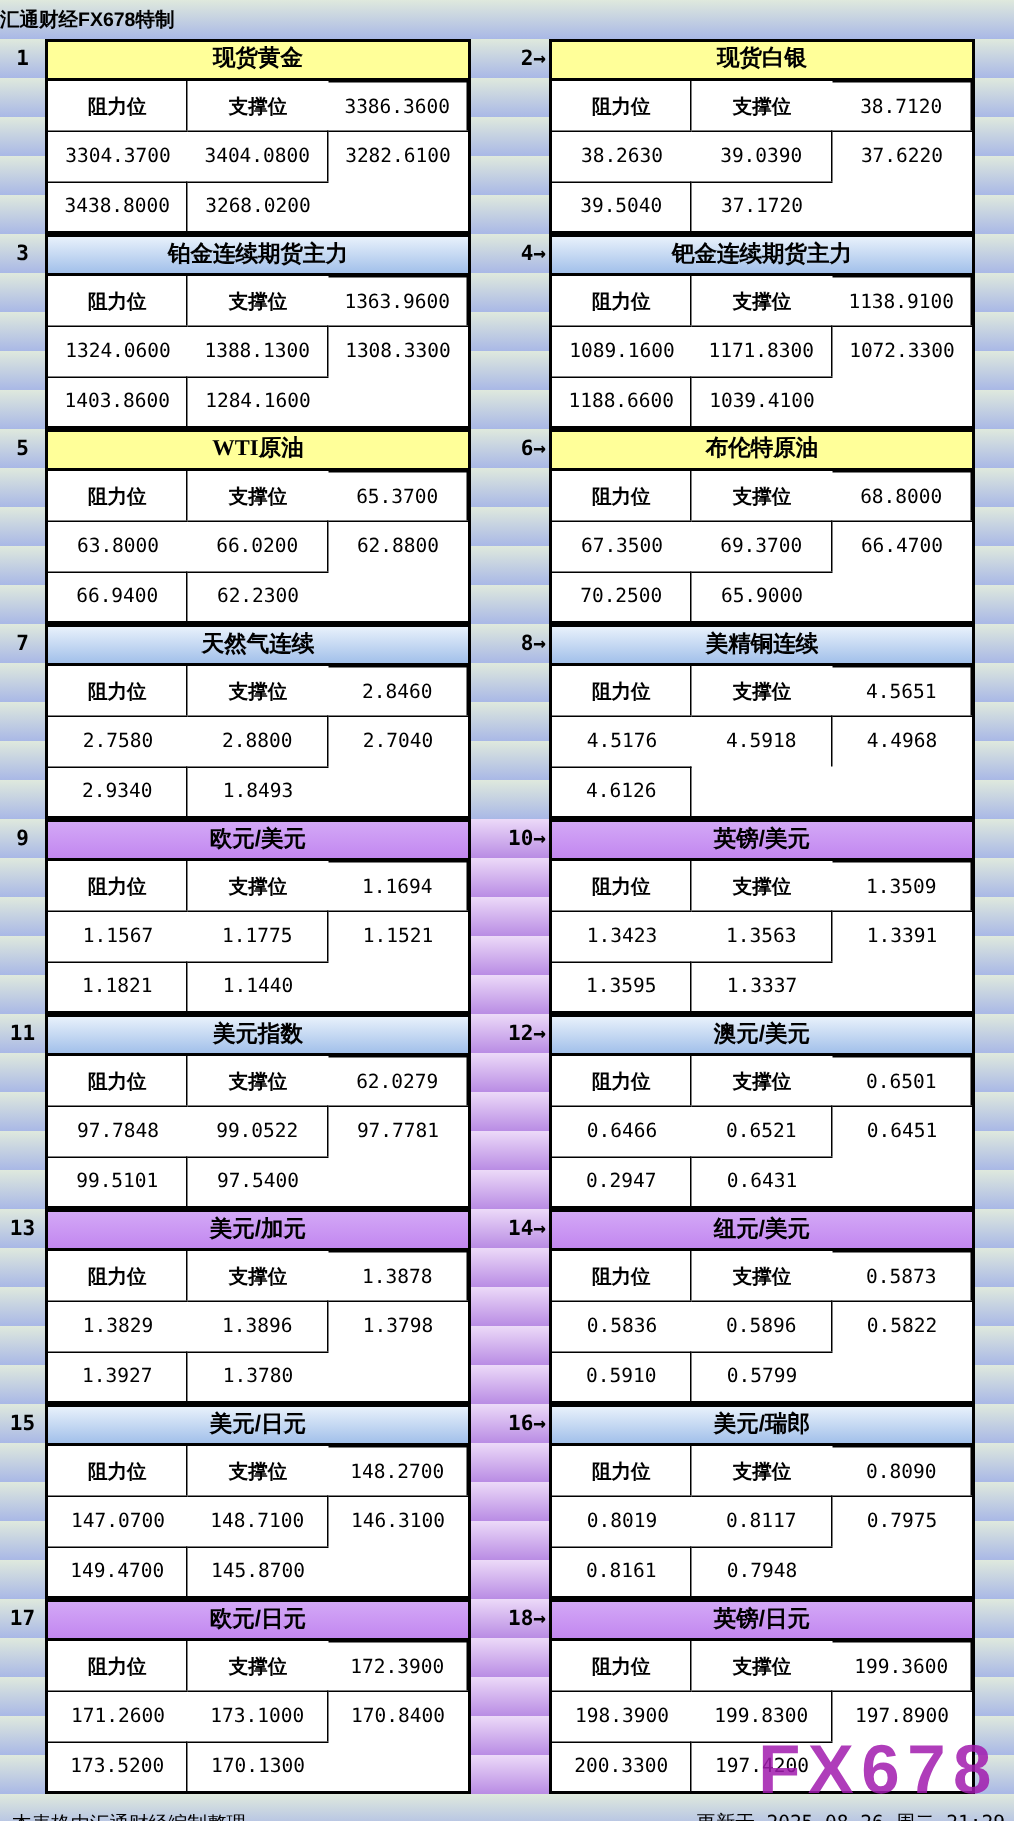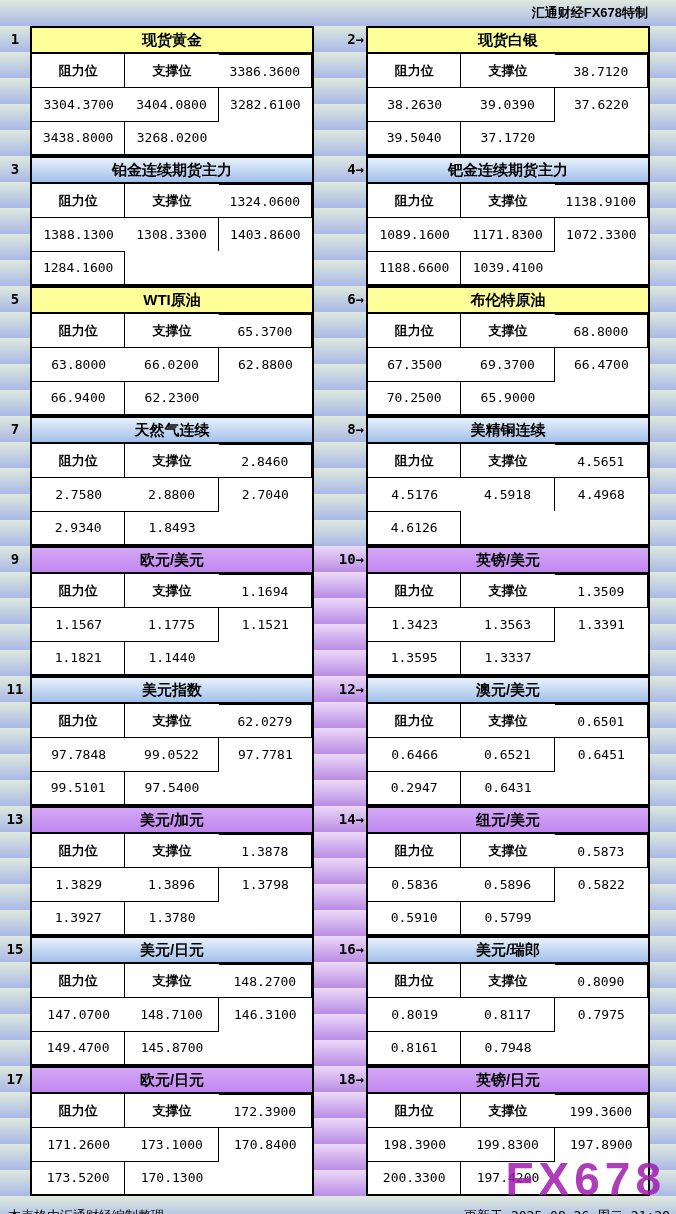--- a/index.html
+++ b/index.html
@@ -2,21 +2,21 @@
 <html><head>
 <meta charset="utf-8">
 <style>
   html,body{margin:0;padding:0;}
   body{
     width:676px;height:1214px;position:relative;overflow:hidden;
     font-family:"Liberation Sans",sans-serif;color:#000;
     background:repeating-linear-gradient(180deg,#dfe9dd 0px,#a9b8e6 26px);
   }
   .top-band{
-    height:26px;line-height:26px;text-align:right;
+    height:26px;line-height:26px;text-align:left;
     padding-right:28px;font-size:13px;font-weight:bold;
   }
   .grid{
     position:absolute;top:26px;left:0;width:676px;
     display:grid;grid-template-columns:30px 284px 52px 284px 26px;
     grid-auto-rows:130px;
   }
   .side-cell{height:130px;}
   .side-cell .num-label{
     height:26px;line-height:26px;
@@ -28,21 +28,21 @@
     background:repeating-linear-gradient(180deg,#ecdaf8 0px,#b98ce4 26px);
   }
   .panel{
     border:2px solid #000;box-sizing:border-box;background:#fff;
     display:flex;flex-direction:column;height:130px;
   }
   .panel-title{
     height:26px;box-sizing:border-box;border-bottom:2px solid #000;
     line-height:23px;text-align:center;font-weight:bold;font-size:15px;
   }
-  .panel-title.yellow{background:#ffff99;}
+  .panel-title.yellow{background:#ffff99;font-family:Liberation Serif, serif;}
   .panel-title.blue{background:linear-gradient(180deg,#e8f1fb 0%,#a2c0ea 100%);}
   .panel-title.purple{background:linear-gradient(180deg,#d3a8f6 0%,#c287f0 100%);}
   .panel-cells{flex:1;display:grid;grid-template-columns:1fr 1fr 1fr;grid-auto-rows:1fr;}
   .pcell{
     display:flex;align-items:center;justify-content:center;
     font-size:13px;font-family:"DejaVu Sans Mono",monospace;
     border-top:1px solid #000;
   }
   .pcell:nth-child(-n+2){border-top:none;}
   .pcell:nth-child(odd){border-right:1px solid #000;}
@@ -100,20 +100,21 @@
   </div>
     <div class="side-cell edge-cell"></div>
     <div class="side-cell left-cell">
       <div class="num-label">3</div>
     </div>
     <div class="panel">
     <div class="panel-title blue">铂金连续期货主力</div>
     <div class="panel-cells">
       <div class="pcell hdr">阻力位</div>
       <div class="pcell hdr">支撑位</div>
+    <div class="pcell">1363.9600</div>
         <div class="pcell">1324.0600</div>
         <div class="pcell">1388.1300</div>
         <div class="pcell">1308.3300</div>
         <div class="pcell">1403.8600</div>
         <div class="pcell">1284.1600</div>
       </div>
   </div>
     <div class="side-cell mid-cell">
       <div class="num-label">4→</div>
     </div>

